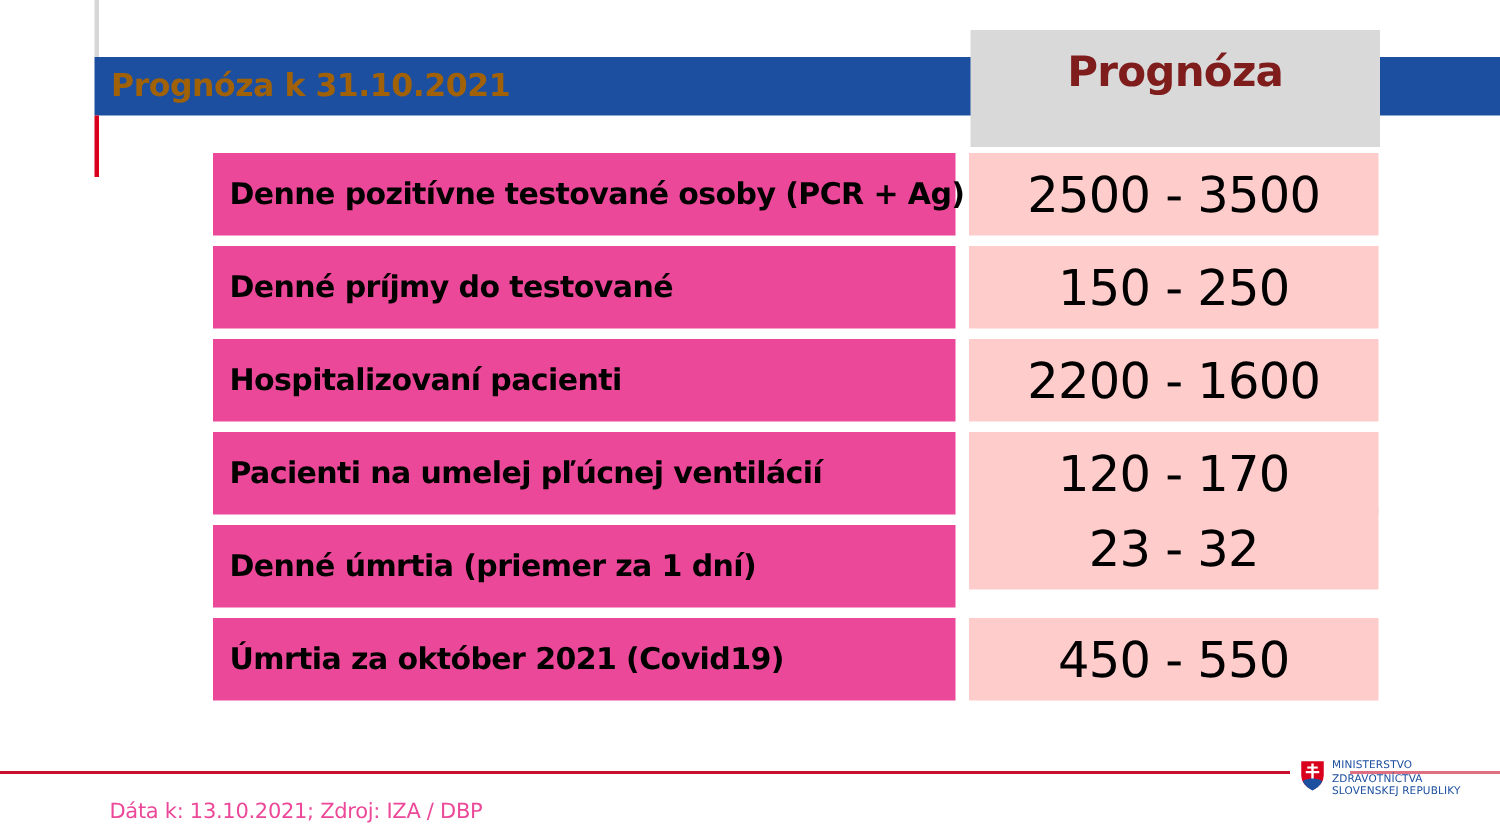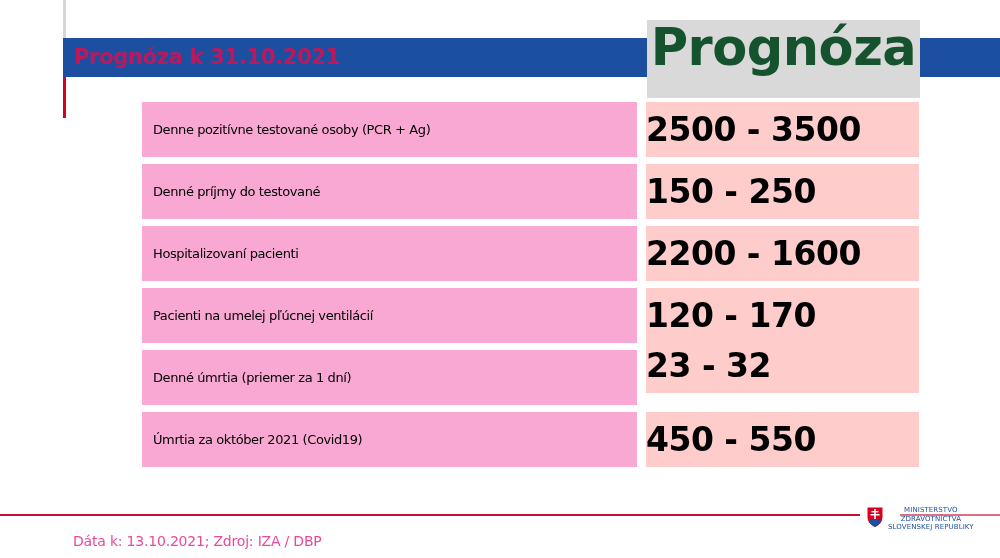--- a/index.html
+++ b/index.html
@@ -9,56 +9,56 @@
       font-family: "DejaVu Sans", "Liberation Sans", sans-serif;
     }
     .vline-grey { position: absolute; left: 63px; top: 0; width: 3px; height: 38px; background: #d6d6d6; }
     .vline-red { position: absolute; left: 63px; top: 77px; width: 3px; height: 41px; background: #d8001c; }
     .title-bar {
       position: absolute; left: 63px; top: 38px; width: 937px; height: 39px;
       background: #1c4fa0;
     }
     .title-text {
       position: absolute; left: 74px; top: 38px; height: 39px; line-height: 39px;
-      color: #be185d; font-weight: bold; font-size: 21px; letter-spacing: -0.3px;
+      color: #a16207; font-weight: bold; font-size: 21px; letter-spacing: -0.3px;
     }
     .head-box {
       position: absolute; left: 647px; top: 20px; width: 273px; height: 78px;
       background: #d9d9d9; text-align: center;
     }
     .head-title {
-      display: block; font-weight: bold; font-size: 51px; line-height: 44px;
-      margin-top: 6px; color: #14532d; letter-spacing: -0.5px;
+      display: block; font-weight: bold; font-size: 28px; line-height: 44px;
+      margin-top: 6px; color: #7f1d1d; letter-spacing: -0.5px;
     }
     .head-date {
       display: block; font-size: 14px; line-height: 18px; color: #111; margin-top: 5px;
     }
     .rows { position: absolute; left: 0; top: 0; }
     .row-label {
       position: absolute; left: 142px; width: 495px; height: 55px;
-      background: #f9a8d4; box-sizing: border-box; padding-left: 11px;
-      line-height: 55px; font-weight: normal; font-size: 13px; color: #000;
+      background: #ec4899; box-sizing: border-box; padding-left: 11px;
+      line-height: 55px; font-weight: bold; font-size: 20px; color: #000;
       letter-spacing: -0.4px; white-space: nowrap;
     }
     .row-value {
       position: absolute; left: 646px; width: 273px; height: 55px;
-      background: #ffcccc; line-height: 55px;
-      font-weight: bold; font-size: 33px; color: #000; letter-spacing: -0.5px;
+      background: #ffcccc; text-align: center; line-height: 55px;
+      font-weight: normal; font-size: 33px; color: #000; letter-spacing: -0.5px;
     }
     .footer-line { position: absolute; left: 0; top: 514px; width: 860px; height: 2px; background: #c8102e; }
     .footer-line-r { position: absolute; left: 900px; top: 514px; width: 100px; height: 2px; background: #c8102e; opacity: 0.6; }
     .footer-text {
       position: absolute; left: 73px; top: 533px; font-size: 14px; color: #ec4899;
       letter-spacing: -0.2px;
     }
     .logo { position: absolute; left: 866px; top: 506px; width: 134px; height: 34px; }
     .logo-crest { position: absolute; left: 0; top: 0; width: 18px; height: 22px; }
     .logo-text {
       position: absolute; left: 22px; top: 0; font-size: 7px; line-height: 8.5px;
-      color: #1c4fa0; white-space: pre; letter-spacing: 0.1px; text-align: center;
+      color: #1c4fa0; white-space: pre; letter-spacing: 0.1px;
     }
   </style>
 </head>
 <body>
 
 <div class="vline-grey"></div>
 <div class="title-bar"></div>
 <div class="title-text">Prognóza k 31.10.2021</div>
 <div class="vline-red"></div>
 

